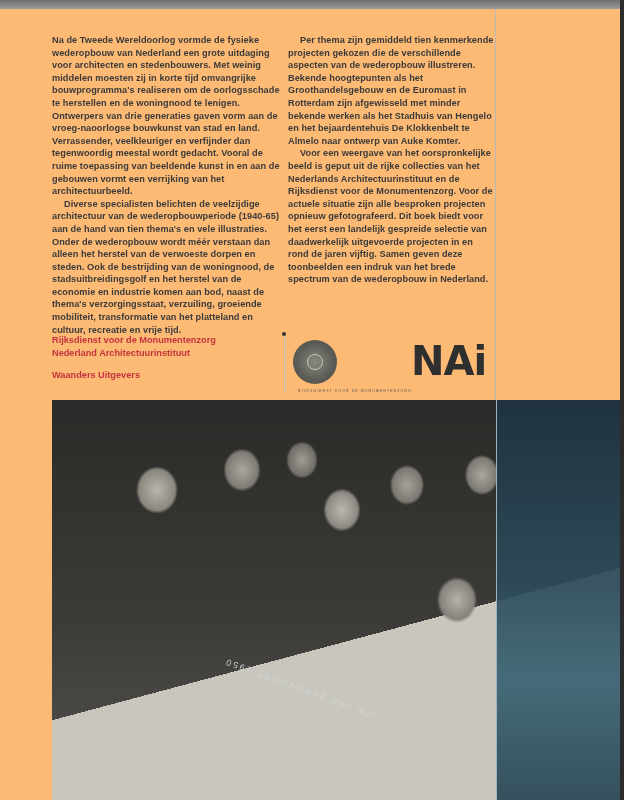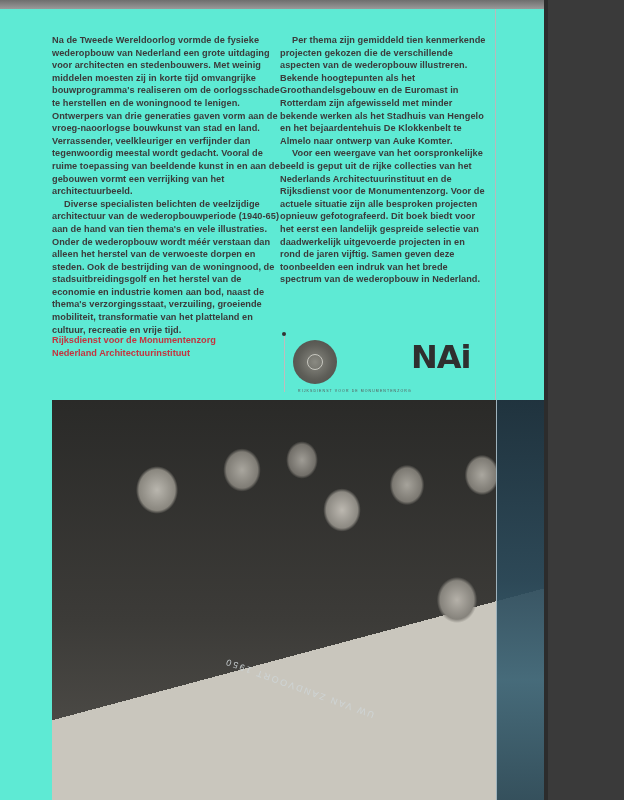--- a/index.html
+++ b/index.html
@@ -1,34 +1,34 @@
 <!DOCTYPE html>
 <html><head>
 <meta charset="utf-8">
 <style>
   html, body { margin:0; padding:0; }
   body { width:624px; height:800px; overflow:hidden; background:#3a3a3a; font-family:"Liberation Sans", sans-serif; position:relative; }
-  .cover { position:absolute; left:0; top:0; width:548px; height:800px; background:#5eead4; overflow:hidden; }
+  .cover { position:absolute; left:0; top:0; width:624px; height:800px; background:#fdba74; overflow:hidden; }
   .top-strip { position:absolute; left:0; top:0; width:624px; height:9px; background:linear-gradient(#6e6e6e,#9a9a9a); }
   .right-edge { position:absolute; right:0; top:0; width:4px; height:800px; background:#2c2c2c; }
   .vline { position:absolute; left:495px; top:9px; width:1px; height:391px; background:#b9b9b9; }
   .col { position:absolute; font-size:9.2px; line-height:12.6px; font-weight:bold; color:#3b3b3b; letter-spacing:0.05px; }
   .col p { margin:0; }
   .col p.indent { text-indent:12px; }
   .col-left { left:52px; top:34px; width:230px; }
-  .col-right { left:280px; top:34px; width:206px; }
+  .col-right { left:288px; top:34px; width:206px; }
   .publishers { position:absolute; left:52px; top:334px; font-size:9.2px; font-weight:bold; color:#c3343f; line-height:13px; }
   .publishers .gap { height:9px; }
   .logo-rdmz { position:absolute; left:278px; top:330px; width:130px; height:65px; }
   .rdmz-bar { position:absolute; left:6px; top:6px; width:1px; height:56px; background:#bdbdbd; }
   .rdmz-dot { position:absolute; left:4px; top:2px; width:4px; height:4px; border-radius:50%; background:#333; }
   .rdmz-seal { position:absolute; left:15px; top:10px; width:44px; height:44px; border-radius:50%; background:radial-gradient(circle at 50% 50%, #8a8a82 0%, #5e5e58 55%, #4a4a45 100%); }
   .rdmz-seal:after { content:""; position:absolute; left:14px; top:14px; width:14px; height:14px; border:1px solid #c8c8c0; border-radius:50%; }
   .rdmz-caption { position:absolute; left:20px; top:59px; font-size:3.5px; letter-spacing:1.1px; color:#555; text-transform:uppercase; white-space:nowrap; }
-  .logo-nai { position:absolute; left:411px; top:338px; font-family:"DejaVu Sans", sans-serif; font-size:32px; font-weight:bold; color:#2f2f2f; letter-spacing:-1px; filter:blur(0.6px);text-align:center; }
+  .logo-nai { position:absolute; left:411px; top:338px; font-family:"DejaVu Sans", sans-serif; font-size:40px; font-weight:bold; color:#2f2f2f; letter-spacing:-1px; filter:blur(0.6px);text-align:center; }
   .isbn-block { position:absolute; left:512px; top:325px; width:104px; }
   .isbn-text { font-family:"DejaVu Sans Mono", monospace; font-size:6.3px; color:#333; letter-spacing:0.2px; margin-left:8px; }
   .barcode { margin-top:2px; margin-left:8px; height:52px; width:80px; background:repeating-linear-gradient(90deg,#1b1b1b 0 1px,transparent 1px 2px,#1b1b1b 2px 4px,transparent 4px 5px,#1b1b1b 5px 6px,transparent 6px 8px,#1b1b1b 8px 9px,transparent 9px 11px,#1b1b1b 11px 13px,transparent 13px 14px); }
   .barcode-digits { font-family:"DejaVu Sans Mono", monospace; font-size:7.3px; color:#333; margin-top:-4px; white-space:nowrap; }
   .photo { position:absolute; left:52px; top:400px; width:568px; height:400px; overflow:hidden;
     background:
       radial-gradient(ellipse 30px 34px at 105px 90px, #b9b6ae 0%, #8a877f 60%, transparent 70%),
       radial-gradient(ellipse 26px 30px at 190px 70px, #a9a69e 0%, #7f7c75 60%, transparent 72%),
       radial-gradient(ellipse 22px 26px at 250px 60px, #9f9c95 0%, #726f69 60%, transparent 72%),
       radial-gradient(ellipse 26px 30px at 290px 110px, #bcb8b0 0%, #8c8982 60%, transparent 72%),
@@ -56,20 +56,21 @@
 
   <div class="col col-right">
     <p class="indent">Per thema zijn gemiddeld tien kenmerkende projecten gekozen die de verschillende aspecten van de wederopbouw illustreren. Bekende hoogtepunten als het Groothandelsgebouw en de Euromast in Rotterdam zijn afgewisseld met minder bekende werken als het Stadhuis van Hengelo en het bejaardentehuis De Klokkenbelt te Almelo naar ontwerp van Auke Komter.</p>
     <p class="indent">Voor een weergave van het oorspronkelijke beeld is geput uit de rijke collecties van het Nederlands Architectuurinstituut en de Rijksdienst voor de Monumentenzorg. Voor de actuele situatie zijn alle besproken projecten opnieuw gefotografeerd. Dit boek biedt voor het eerst een landelijk gespreide selectie van daadwerkelijk uitgevoerde projecten in en rond de jaren vijftig. Samen geven deze toonbeelden een indruk van het brede spectrum van de wederopbouw in Nederland.</p>
   </div>
 
   <div class="publishers">
     <div>Rijksdienst voor de Monumentenzorg</div>
     <div>Nederland Architectuurinstituut</div>
     <div class="gap"></div>
+    <div>Waanders Uitgevers</div>
   </div>
 
   <div class="logo-rdmz">
     <div class="rdmz-bar"></div>
     <div class="rdmz-dot"></div>
     <div class="rdmz-seal"></div>
     <div class="rdmz-caption">Rijksdienst voor de Monumentenzorg</div>
   </div>
 
   <div class="logo-nai">NAi</div>

